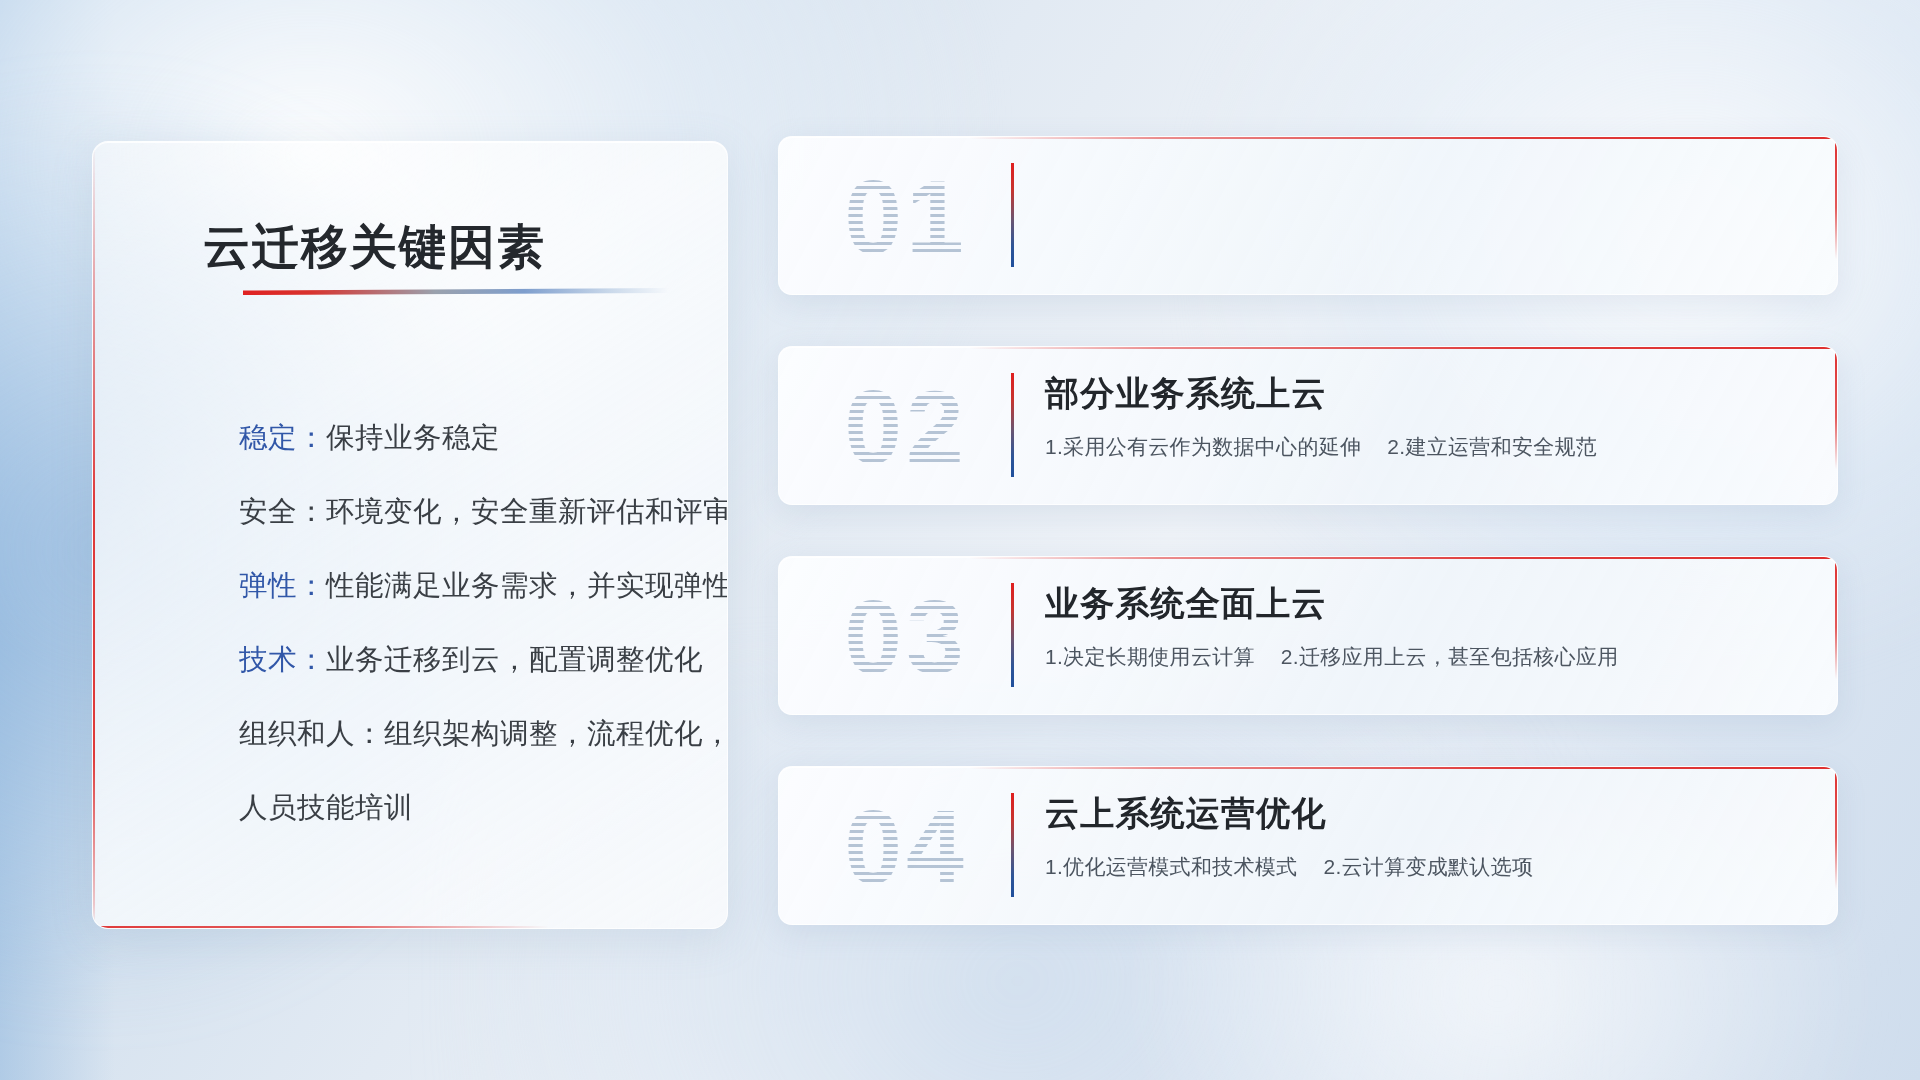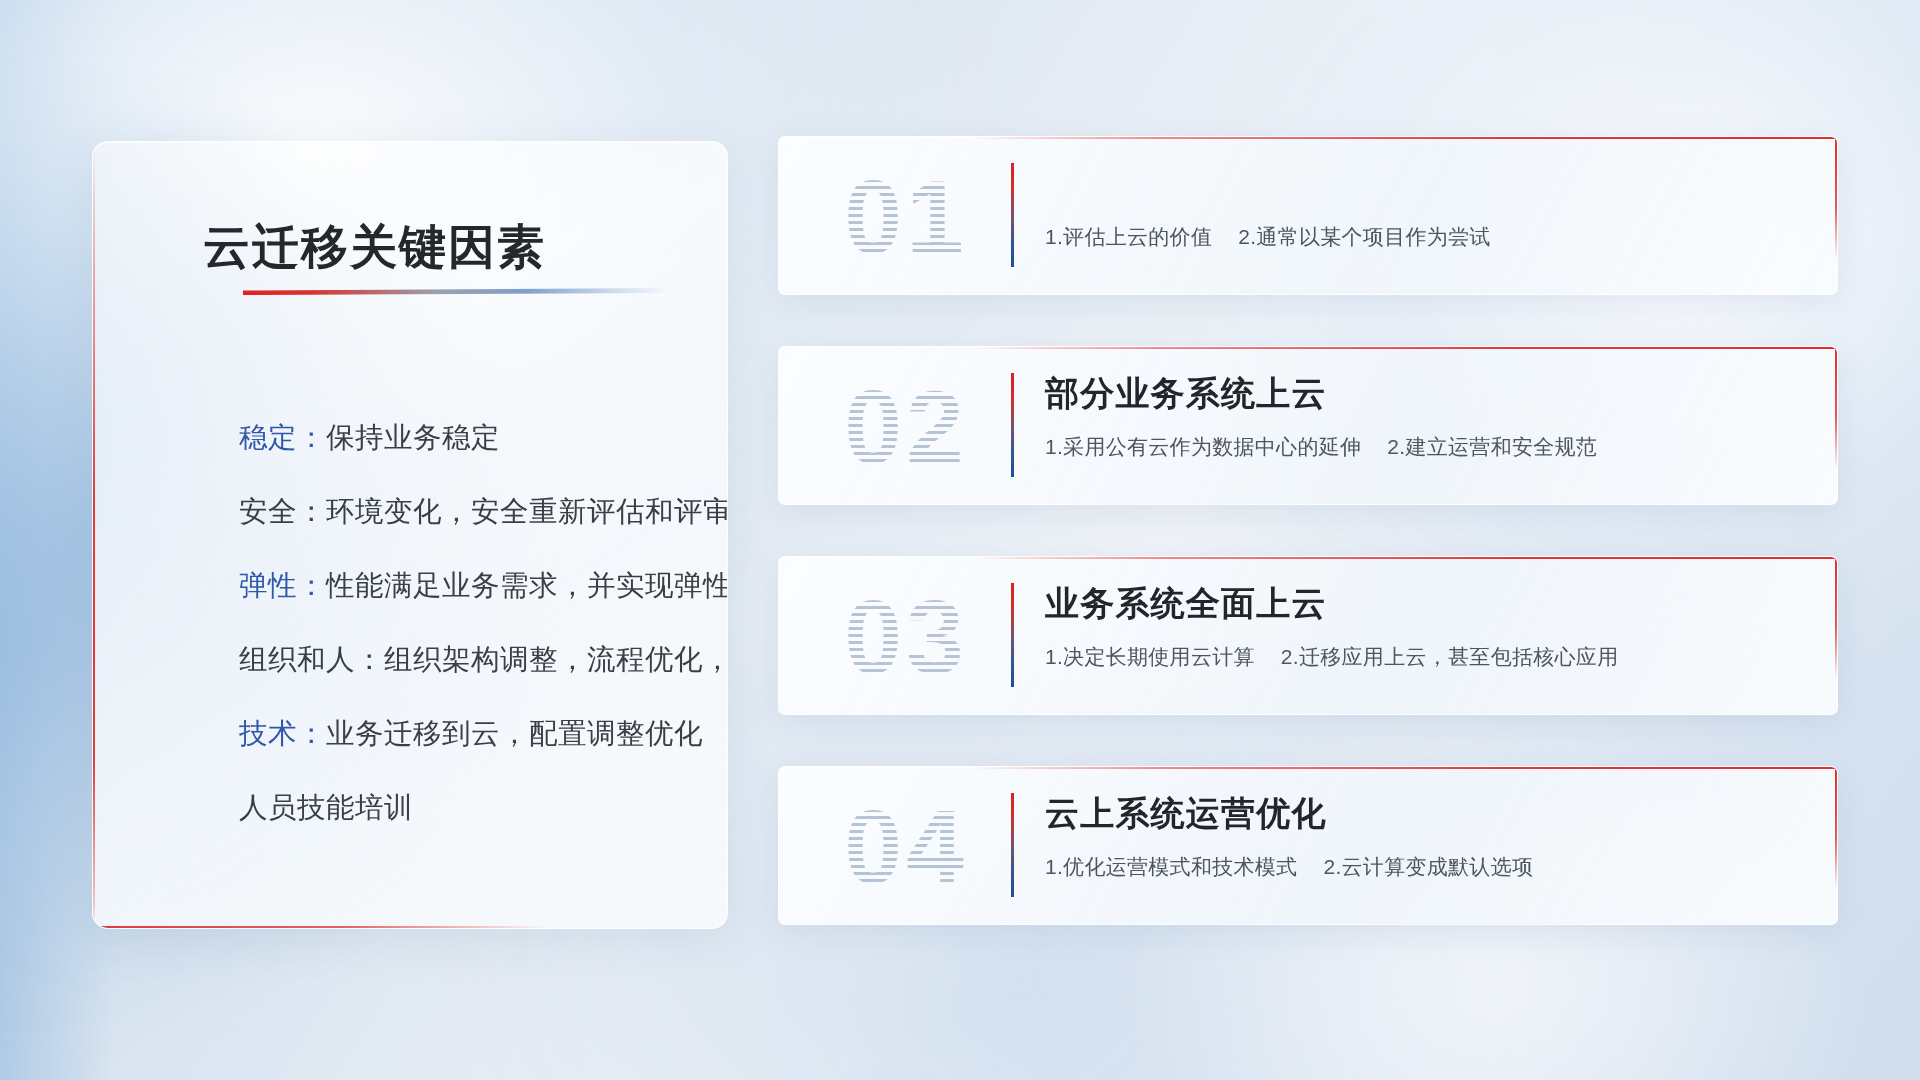--- a/index.html
+++ b/index.html
@@ -86,21 +86,21 @@
     font-size:28.5px; line-height:74px; color:#3a3f45;
     white-space:nowrap; letter-spacing:.5px;margin-left:18px;
   }
   .panel-line .lbl{ color:#3a3f45; }
   .panel-line.accent .lbl{ color:#3157a8; }
 
   
   #cards{ position:absolute; left:778px; top:136px; width:1060px; }
   .card{
     position:relative; height:159px; margin-bottom:51px;
-    border-radius:7px;
+    border-radius:14px;
     background:linear-gradient(118deg, rgba(252,253,255,.96) 0%, rgba(247,250,253,.92) 30%, rgba(241,246,251,.88) 58%, rgba(250,252,254,.95) 100%);
     box-shadow:0 8px 30px rgba(110,140,175,.14), inset 0 1px 0 rgba(255,255,255,.9);
     border:1px solid rgba(255,255,255,.72);
     overflow:hidden;
   }
   .card::before{
     content:""; position:absolute; top:0; left:18%; right:0; height:2px;
     background:linear-gradient(90deg, rgba(222,48,48,0) 0%, rgba(222,48,48,.55) 22%, rgba(222,48,48,.95) 62%, rgba(222,48,48,1) 100%);
   }
   .card::after{
@@ -160,42 +160,39 @@
     <div id="panel-list">
       <div class="panel-line accent">
         <span class="lbl">稳定：</span><span class="txt">保持业务稳定</span>
       </div>
       <div class="panel-line">
         <span class="lbl">安全：</span><span class="txt">环境变化，安全重新评估和评审</span>
       </div>
       <div class="panel-line accent">
         <span class="lbl">弹性：</span><span class="txt">性能满足业务需求，并实现弹性</span>
       </div>
+      <div class="panel-line accent">
+        <span class="lbl">技术：</span><span class="txt">业务迁移到云，配置调整优化</span>
+      </div>
       <div class="panel-line">
         <span class="lbl">组织和人：</span><span class="txt">组织架构调整，流程优化，</span>
       </div>
-      <div class="panel-line accent">
-        <span class="lbl">技术：</span><span class="txt">业务迁移到云，配置调整优化</span>
-      </div>
       <div class="panel-line">
         <span class="lbl"></span><span class="txt">人员技能培训</span>
       </div>
     </div>
   </section>
 
   <section id="cards">
 
     <article class="card">
       <div class="card-num">
         <span>01</span>
       </div>
       <div class="card-bar"></div>
-      <p class="card-sub">
-        <span>1.评估上云的价值</span><span class="gap"></span><span>2.通常以某个项目作为尝试</span>
-      </p>
     </article>
 
     <article class="card">
       <div class="card-num">
         <span>02</span>
       </div>
       <div class="card-bar"></div>
       <h2 class="card-title">部分业务系统上云</h2>
       <p class="card-sub">
         <span>1.采用公有云作为数据中心的延伸</span><span class="gap"></span><span>2.建立运营和安全规范</span>

